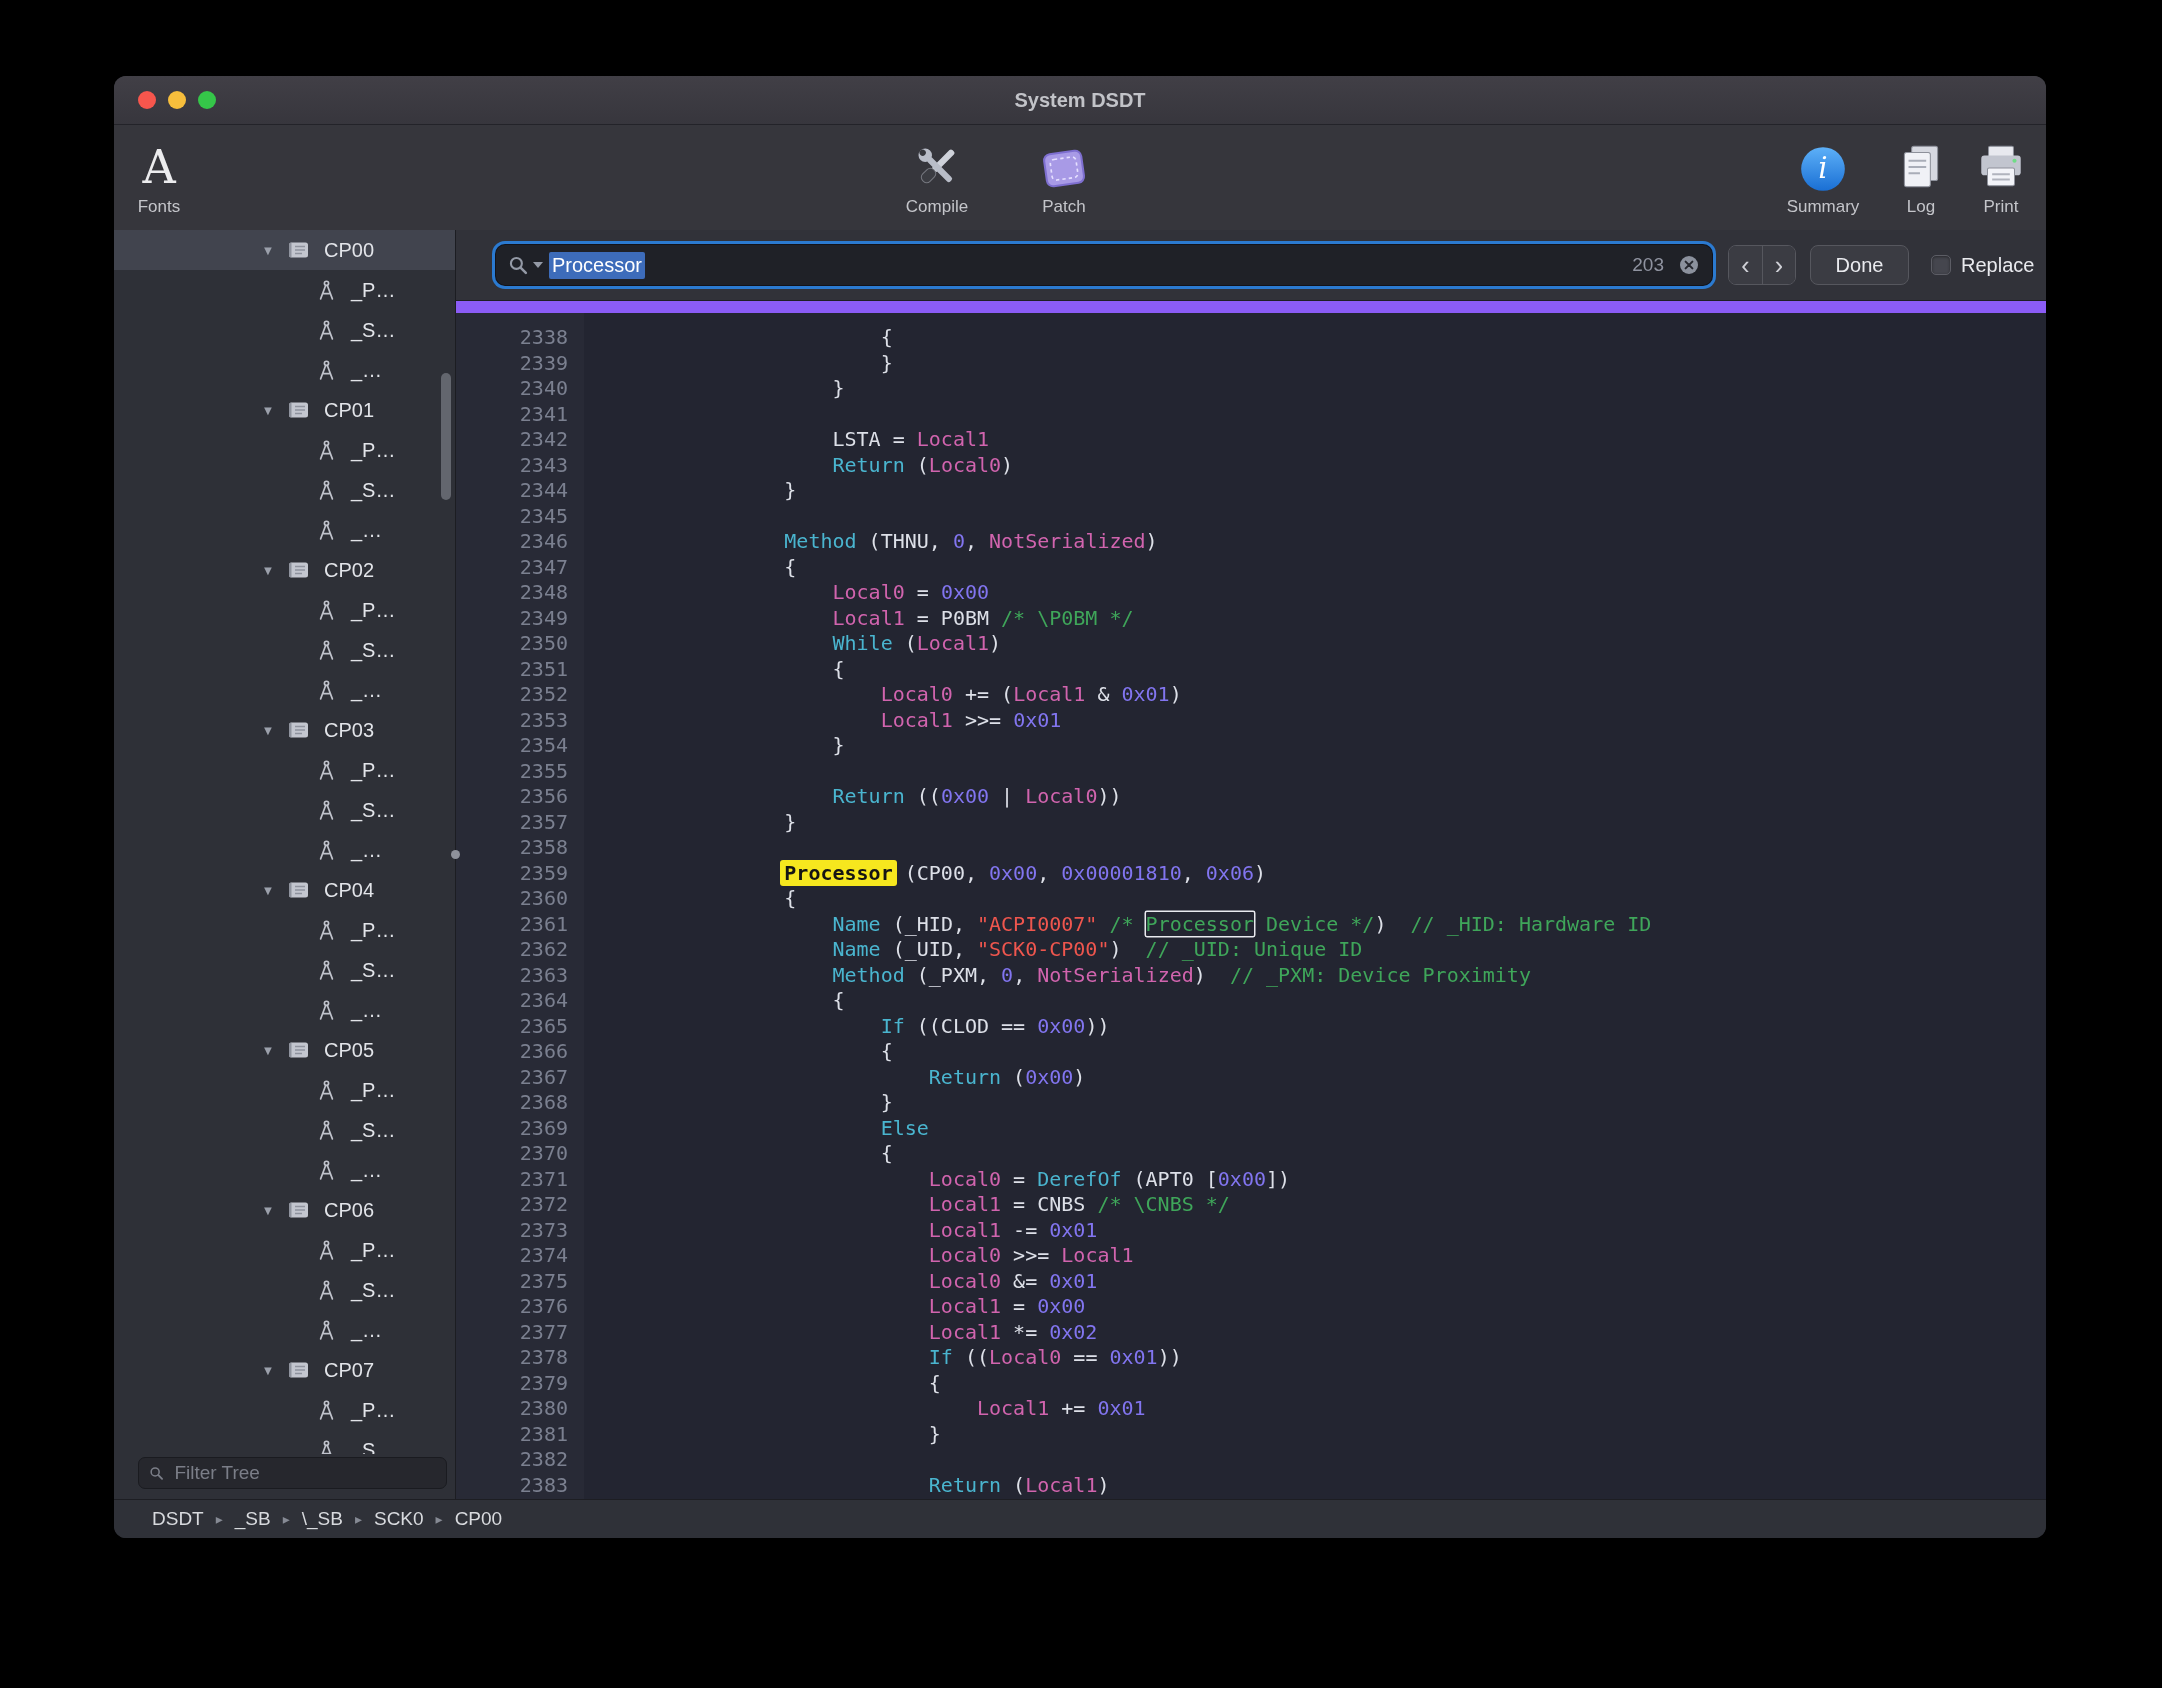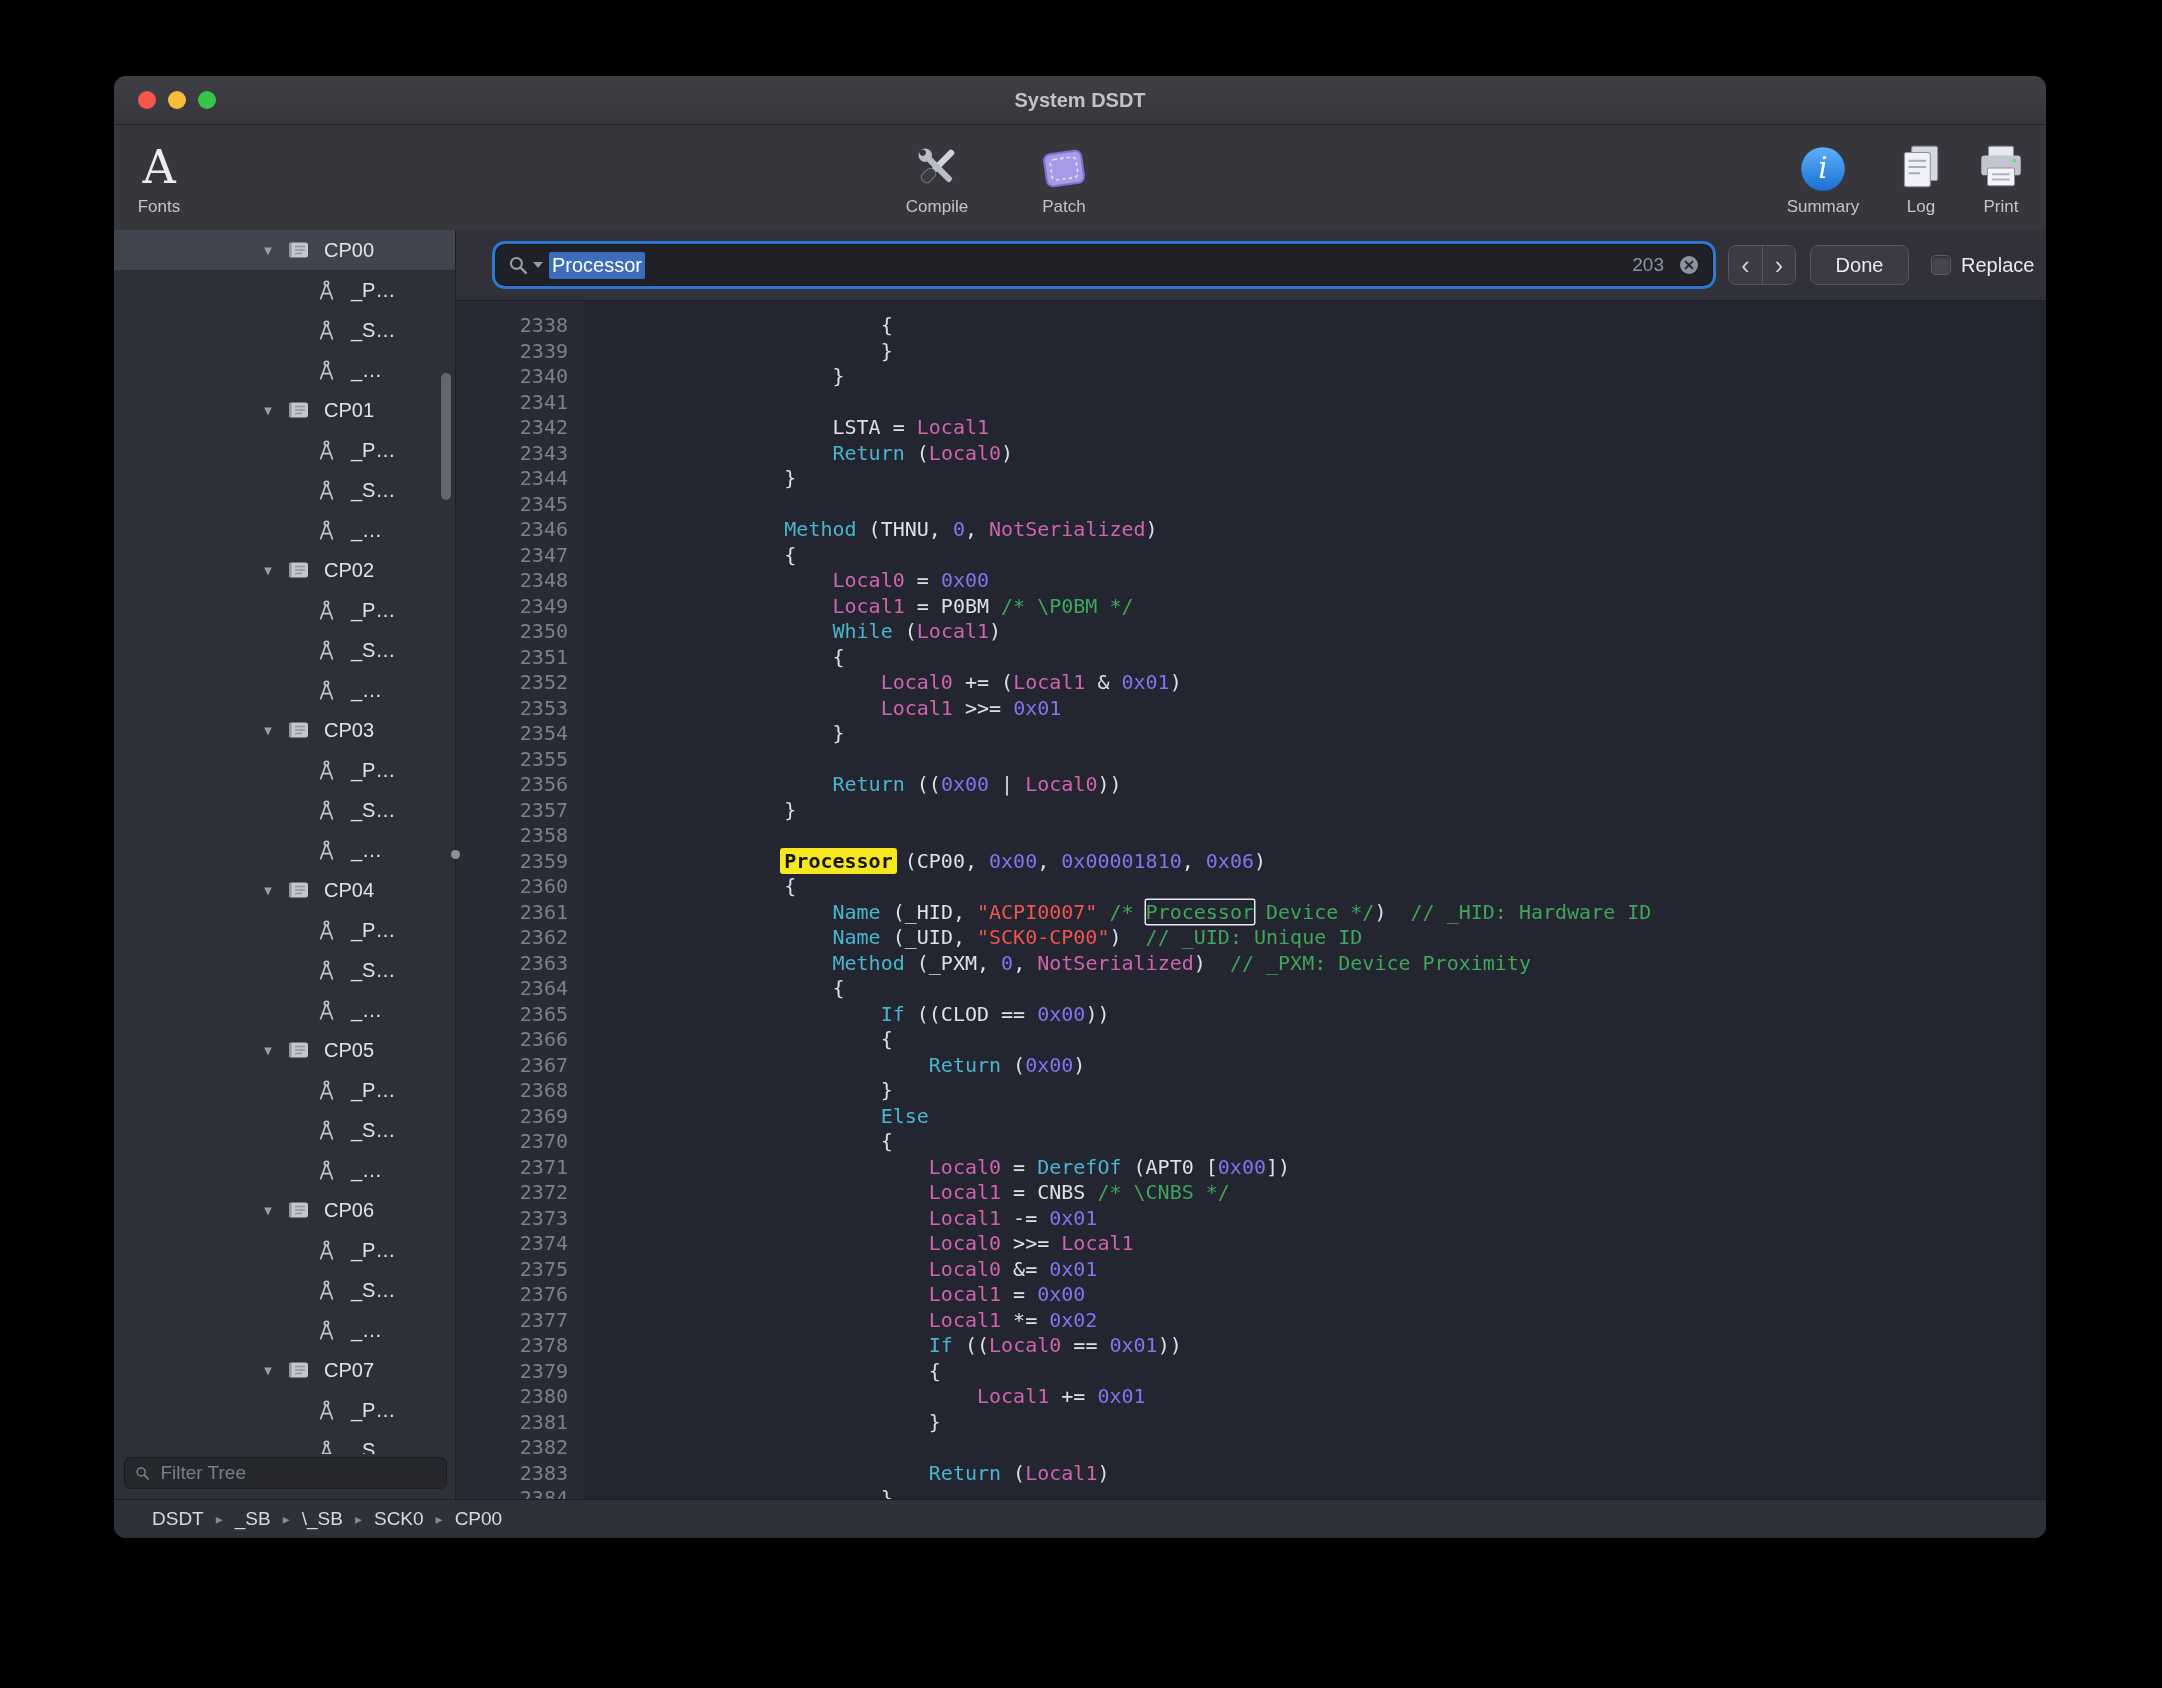--- a/index.html
+++ b/index.html
@@ -26,28 +26,28 @@
   .tree{position:absolute;top:0;left:0;right:0;bottom:46px;overflow:hidden;}
   .row{height:40px;display:flex;align-items:center;font-size:20px;color:#e2e4e9;white-space:nowrap;}
   .row.sel{background:#41444e;}
   .row .disc{margin-left:142px;width:24px;color:#9ba0ab;font-size:13px;text-align:center;flex:none;}
   .row .node-icon{margin-left:6px;width:28px;flex:none;display:flex;align-items:center;}
   .row .lbl{margin-left:10px;}
   .row.child{padding-left:203px;}
   .row.child .leaf-icon{width:26px;flex:none;display:flex;align-items:center;}
   .row.child .lbl{margin-left:8px;text-align:center;}
   .sb-scroll{position:absolute;top:143px;right:4px;width:10px;height:127px;border-radius:5px;background:rgba(151,155,165,.5);}
-  .filterbar{position:absolute;left:0;right:0;bottom:0;height:46px;display:flex;align-items:center;padding:0 8px 8px 10px;box-sizing:border-box;}
+  .filterbar{position:absolute;left:0;right:0;bottom:0;height:46px;display:flex;align-items:center;padding:0 8px 8px 24px;box-sizing:border-box;}
   .filter-field{flex:1;height:32px;background:#26272d;border:1px solid #1a1b20;border-radius:7px;display:flex;align-items:center;padding:0 10px;gap:8px;box-sizing:border-box;}
   .filter-field input{background:transparent;border:none;outline:none;color:#dfe1e6;font-size:19px;width:100%;font-family:"Liberation Sans",sans-serif;}
   .filter-field input::placeholder{color:#7b7e88;}
   .split-dot{position:absolute;left:337px;top:620px;width:9px;height:9px;border-radius:50%;background:#8e919b;z-index:5;}
 
   
-  .main{flex:1;display:flex;flex-direction:column;background:#b91c1c;min-width:0;}
+  .main{flex:1;display:flex;flex-direction:column;background:#8b5cf6;min-width:0;gap:12px;}
   .findbar{height:70px;flex:none;background:#313239;border-bottom:1px solid #1e1f24;display:flex;align-items:center;padding-left:40px;}
   .search-field{width:1216px;height:40px;flex:none;background:#1f2127;border-radius:9px;box-shadow:0 0 0 1px #12131a,0 0 0 4px #2b7ad0;display:flex;align-items:center;padding:0 12px;gap:6px;box-sizing:border-box;}
   .mag-chev{width:0;height:0;border-left:5px solid transparent;border-right:5px solid transparent;border-top:6px solid #949aa6;margin-left:-2px;}
   .sq{font-size:20px;color:#fff;background:#3d6cba;padding:2px 3px;border-radius:2px;}
   .count{margin-left:auto;color:#8f93a0;font-size:19px;}
   .clear-btn{display:flex;align-items:center;margin-left:8px;cursor:pointer;}
   .seg{margin-left:16px;display:flex;border:1px solid #56575e;border-radius:8px;overflow:hidden;height:38px;flex:none;}
   .seg button{width:33px;background:#3b3c43;border:none;color:#cfd0d6;font-size:25px;line-height:34px;padding:0;font-family:"Liberation Sans",sans-serif;}
   .seg button + button{border-left:1px solid #56575e;}
   .done{margin-left:14px;height:40px;width:99px;background:#3b3c43;border:1px solid #56575e;border-radius:8px;color:#e9eaee;font-size:20px;font-family:"Liberation Sans",sans-serif;flex:none;}

